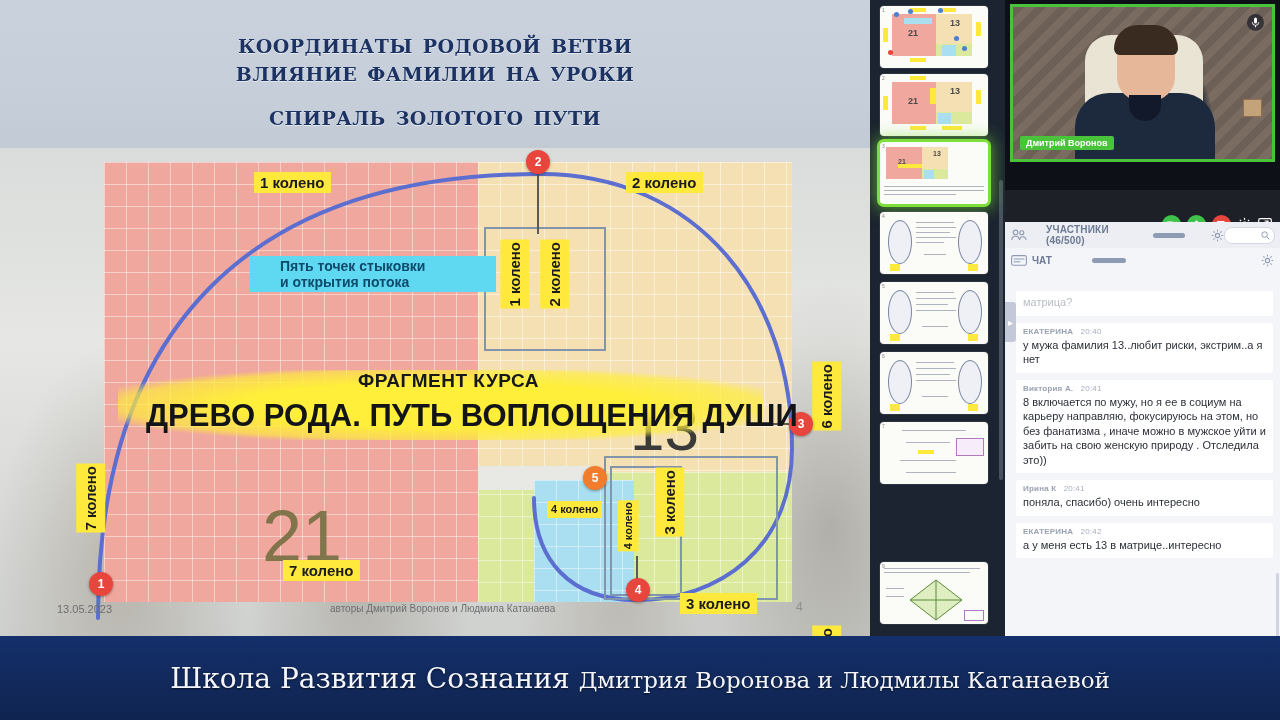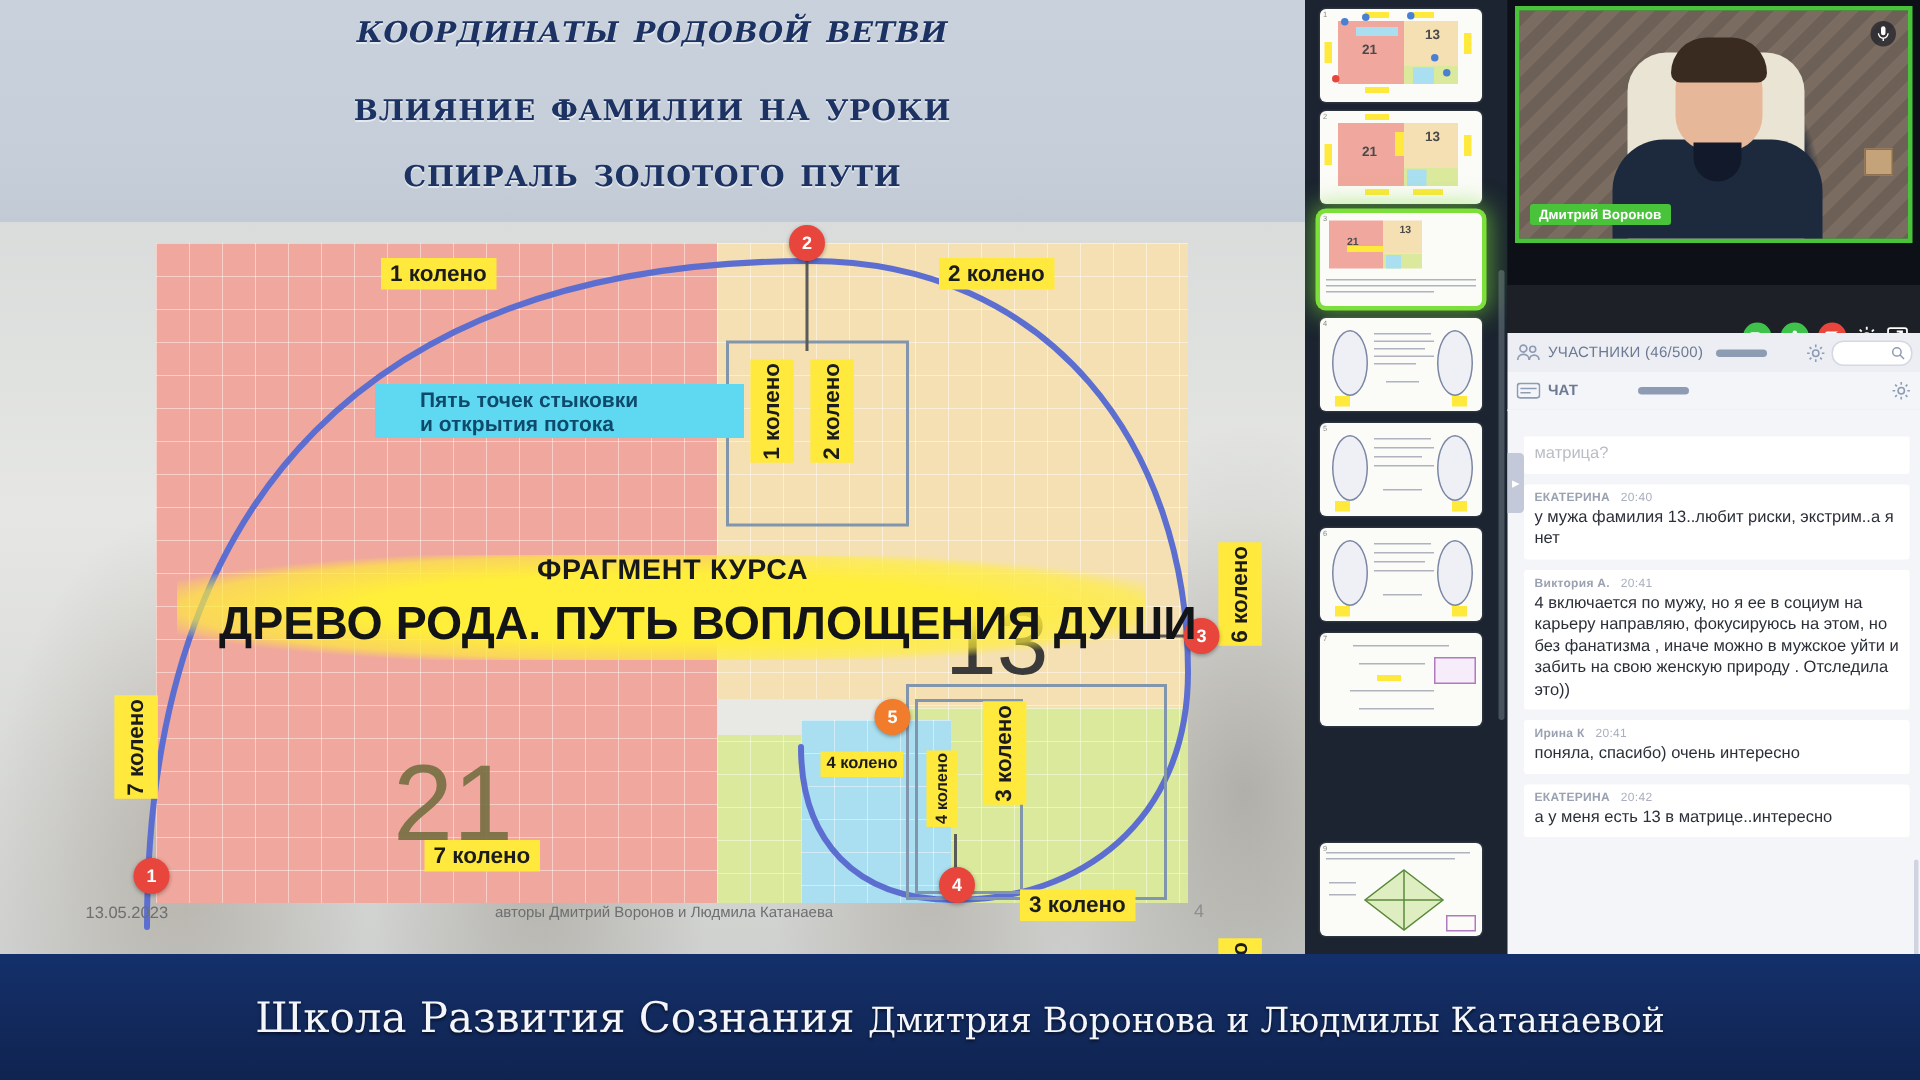--- a/index.html
+++ b/index.html
@@ -8,21 +8,21 @@
 
   
   .stage{position:absolute;left:0;top:0;width:870px;height:636px;background:#c8d0dc;overflow:hidden;}
   .titlebar{position:absolute;left:0;top:0;width:870px;height:148px;
             background:linear-gradient(180deg,#c9d1dd 0%,#c6ced9 70%,#c2cad6 100%);}
   .titlebar .tl{position:absolute;left:0;right:0;text-align:center;
         font-family:"DejaVu Serif",serif;font-weight:bold;color:#1b3263;
         letter-spacing:.5px;font-size:27px;line-height:1;
         text-shadow:0 1px 0 rgba(255,255,255,.55);
         font-variant:small-caps;text-transform:lowercase;}
-  .titlebar .tl.t1{top:6px;font-style:italic;}
+  .titlebar .tl.t1{top:30px;}
   .titlebar .tl.t2{top:58px;}
   .titlebar .tl.t3{top:102px;}
 
   
   .slide{position:absolute;left:0;top:148px;width:870px;height:488px;overflow:hidden;
          background:
           linear-gradient(180deg,#e2e5e4 0%,#dcdedd 30%,#cfd2d0 60%,#c9ccca 100%);}
   .slide .bgphoto{position:absolute;inset:0;
       background:
         radial-gradient(ellipse 180px 320px at 120px 420px, rgba(150,140,125,.45), transparent 70%),
@@ -156,21 +156,21 @@
      padding:2px 6px;border-radius:2px;font-weight:bold;}
 
   .modbar{position:absolute;left:0;top:190px;width:275px;height:44px;background:#1d2127;display:flex;align-items:flex-end;}
   .modbar .mtitle{color:#f0f1f3;font-size:11px;font-weight:bold;margin-left:6px;letter-spacing:.3px;}
   .modicons{margin-left:auto;display:flex;align-items:center;gap:6px;padding-right:8px;}
   .cbtn{width:19px;height:19px;border-radius:50%;display:flex;align-items:center;justify-content:center;}
   .cbtn.grn{background:#3ec24b;}
   .cbtn.red{background:#e8453c;}
 
   .partbar{position:absolute;left:0;top:222px;width:275px;height:26px;background:#eceef3;display:flex;align-items:center;}
-  .partbar .plabel{color:#6c7a93;font-size:10px;font-weight:normal;margin-left:5px;letter-spacing:.2px;}
+  .partbar .plabel{color:#6c7a93;font-size:10px;font-weight:bold;margin-left:19px;letter-spacing:.2px;}
   .pillbar{width:34px;height:5px;border-radius:3px;background:#8d9bb3;margin-left:8px;}
   .searchbox{width:52px;height:15px;border-radius:8px;background:#fff;border:1px solid #d3d8e2;
       margin-left:auto;margin-right:5px;display:flex;align-items:center;justify-content:flex-end;}
 
   .chatbar{position:absolute;left:0;top:248px;width:275px;height:25px;background:#f4f5f9;display:flex;align-items:center;
       border-bottom:1px solid #e3e6ed;}
   .chatbar .clabel{color:#6c7a93;font-size:10px;font-weight:bold;margin-left:5px;}
 
   .chatlist{position:absolute;left:0;top:273px;width:275px;height:363px;background:#f4f5f9;overflow:hidden;padding-top:2px;}
   .msg{background:#fff;margin:0 7px 7px 11px;padding:4px 7px 6px 7px;border-radius:2px;}
@@ -527,21 +527,21 @@
           &nbsp;&nbsp;<span>20:40</span>
         </div>
         <div class="body">у мужа фамилия 13..любит риски, экстрим..а я нет</div>
       </div>
 
       <div class="msg">
         <div class="meta">
           <span class="who">Виктория А.</span>
           &nbsp;&nbsp;<span>20:41</span>
         </div>
-        <div class="body">4 включается по мужу, но я ее в социум на карьеру направляю, фокусируюсь на этом, но без фанатизма , иначе можно в мужское уйти и забить на свою женскую природу . Отследила это))</div>
+        <div class="body">8 включается по мужу, но я ее в социум на карьеру направляю, фокусируюсь на этом, но без фанатизма , иначе можно в мужское уйти и забить на свою женскую природу . Отследила это))</div>
       </div>
 
       <div class="msg">
         <div class="meta">
           <span class="who">Ирина К</span>
           &nbsp;&nbsp;<span>20:41</span>
         </div>
         <div class="body">поняла, спасибо) очень интересно</div>
       </div>
 

